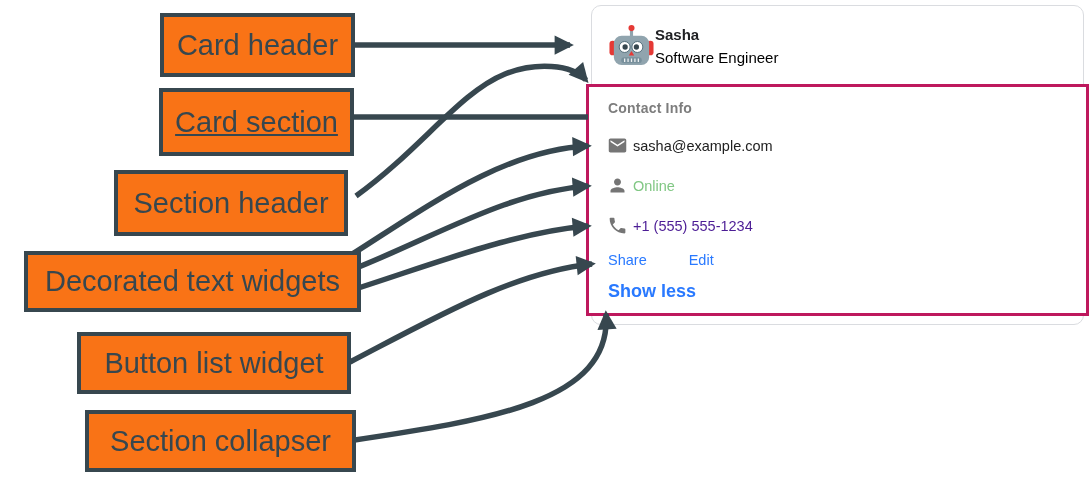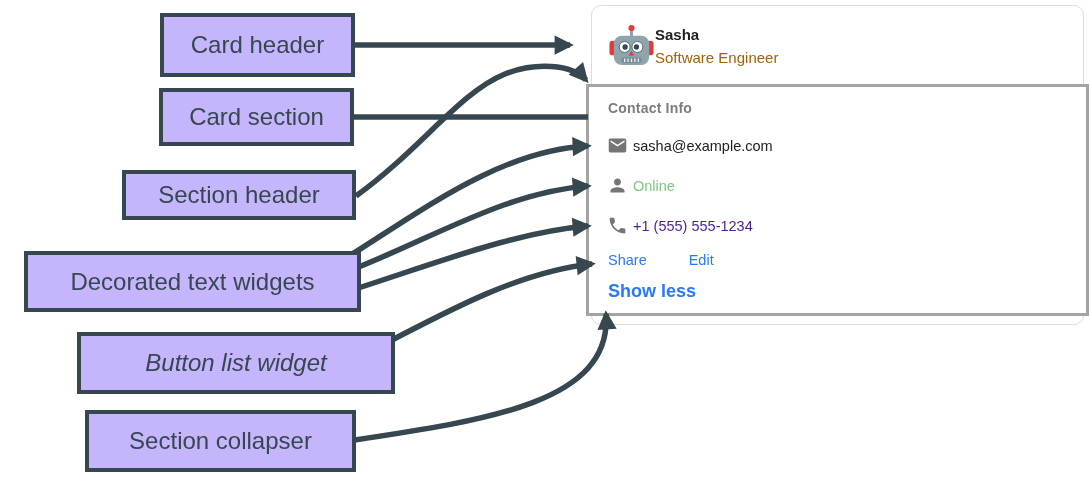--- a/index.html
+++ b/index.html
@@ -2,48 +2,48 @@
 <html><head>
 <meta charset="utf-8">
 <style>
   html,body{margin:0;padding:0;background:#fff;}
   .canvas{
     position:relative;width:1090px;height:494px;background:#fff;overflow:hidden;
     font-family:"Liberation Sans", sans-serif;
   }
   
   .label{
-    position:absolute;box-sizing:border-box;background:#c4b5fd;
+    position:absolute;box-sizing:border-box;background:#f97316;
     border:4.5px solid #37474F;color:#37474F;
-    font-size:24px;line-height:1;display:flex;align-items:center;justify-content:center;
+    font-size:29px;line-height:1;display:flex;align-items:center;justify-content:center;
     white-space:nowrap;z-index:5;
   }
   #label-card-header{left:160px;top:13px;width:195px;height:64px;}
-  #label-card-section{left:159px;top:88px;width:195px;height:58px;}
-  #label-section-header{left:122px;top:170px;width:234px;height:50px;}
+  #label-card-section{left:159px;top:88px;width:195px;height:68px;text-decoration:underline;}
+  #label-section-header{left:114px;top:170px;width:234px;height:66px;}
   #label-decorated-text{left:12px;top:251px;width:337px;height:61px;margin-left:12px;}
-  #label-button-list{left:77px;top:332px;width:318px;height:62px;font-style:italic;}
+  #label-button-list{left:77px;top:332px;width:274px;height:62px;}
   #label-section-collapser{left:78px;top:410px;width:271px;height:62px;margin-left:7px;}
 
   
   .card-outer{
     position:absolute;left:591px;top:5px;width:493px;height:320px;box-sizing:border-box;
     background:#fff;border:1px solid #DADCE0;border-radius:10px;z-index:1;
   }
   .card-header{
     position:absolute;left:0;top:0;right:0;height:80px;
     display:flex;align-items:center;padding:0 16px;
   }
   .avatar{width:47px;height:47px;flex:0 0 auto;}
   .hdr-name{font-size:15px;font-weight:600;color:#202124;margin-bottom:6px;}
-  .hdr-sub{font-size:15px;color:#a16207;}
+  .hdr-sub{font-size:15px;color:#000000;}
 
   .card-section{
     position:absolute;left:586px;top:84px;width:503px;height:232px;box-sizing:border-box;
-    background:#fff;border:3px solid #a3a3a3;z-index:2;
+    background:#fff;border:3px solid #be185d;z-index:2;
   }
   .section-title{
     position:absolute;left:19px;top:13px;font-size:14px;font-weight:600;color:#7d7d7d;
     letter-spacing:.2px;
   }
   .crow{position:absolute;left:18px;display:flex;align-items:center;gap:5px;}
   .crow .rtxt{font-size:14.5px;color:#212121;}
   #row-0{top:48px;}
   #row-1{top:88px;}
   #row-2{top:128px;}

